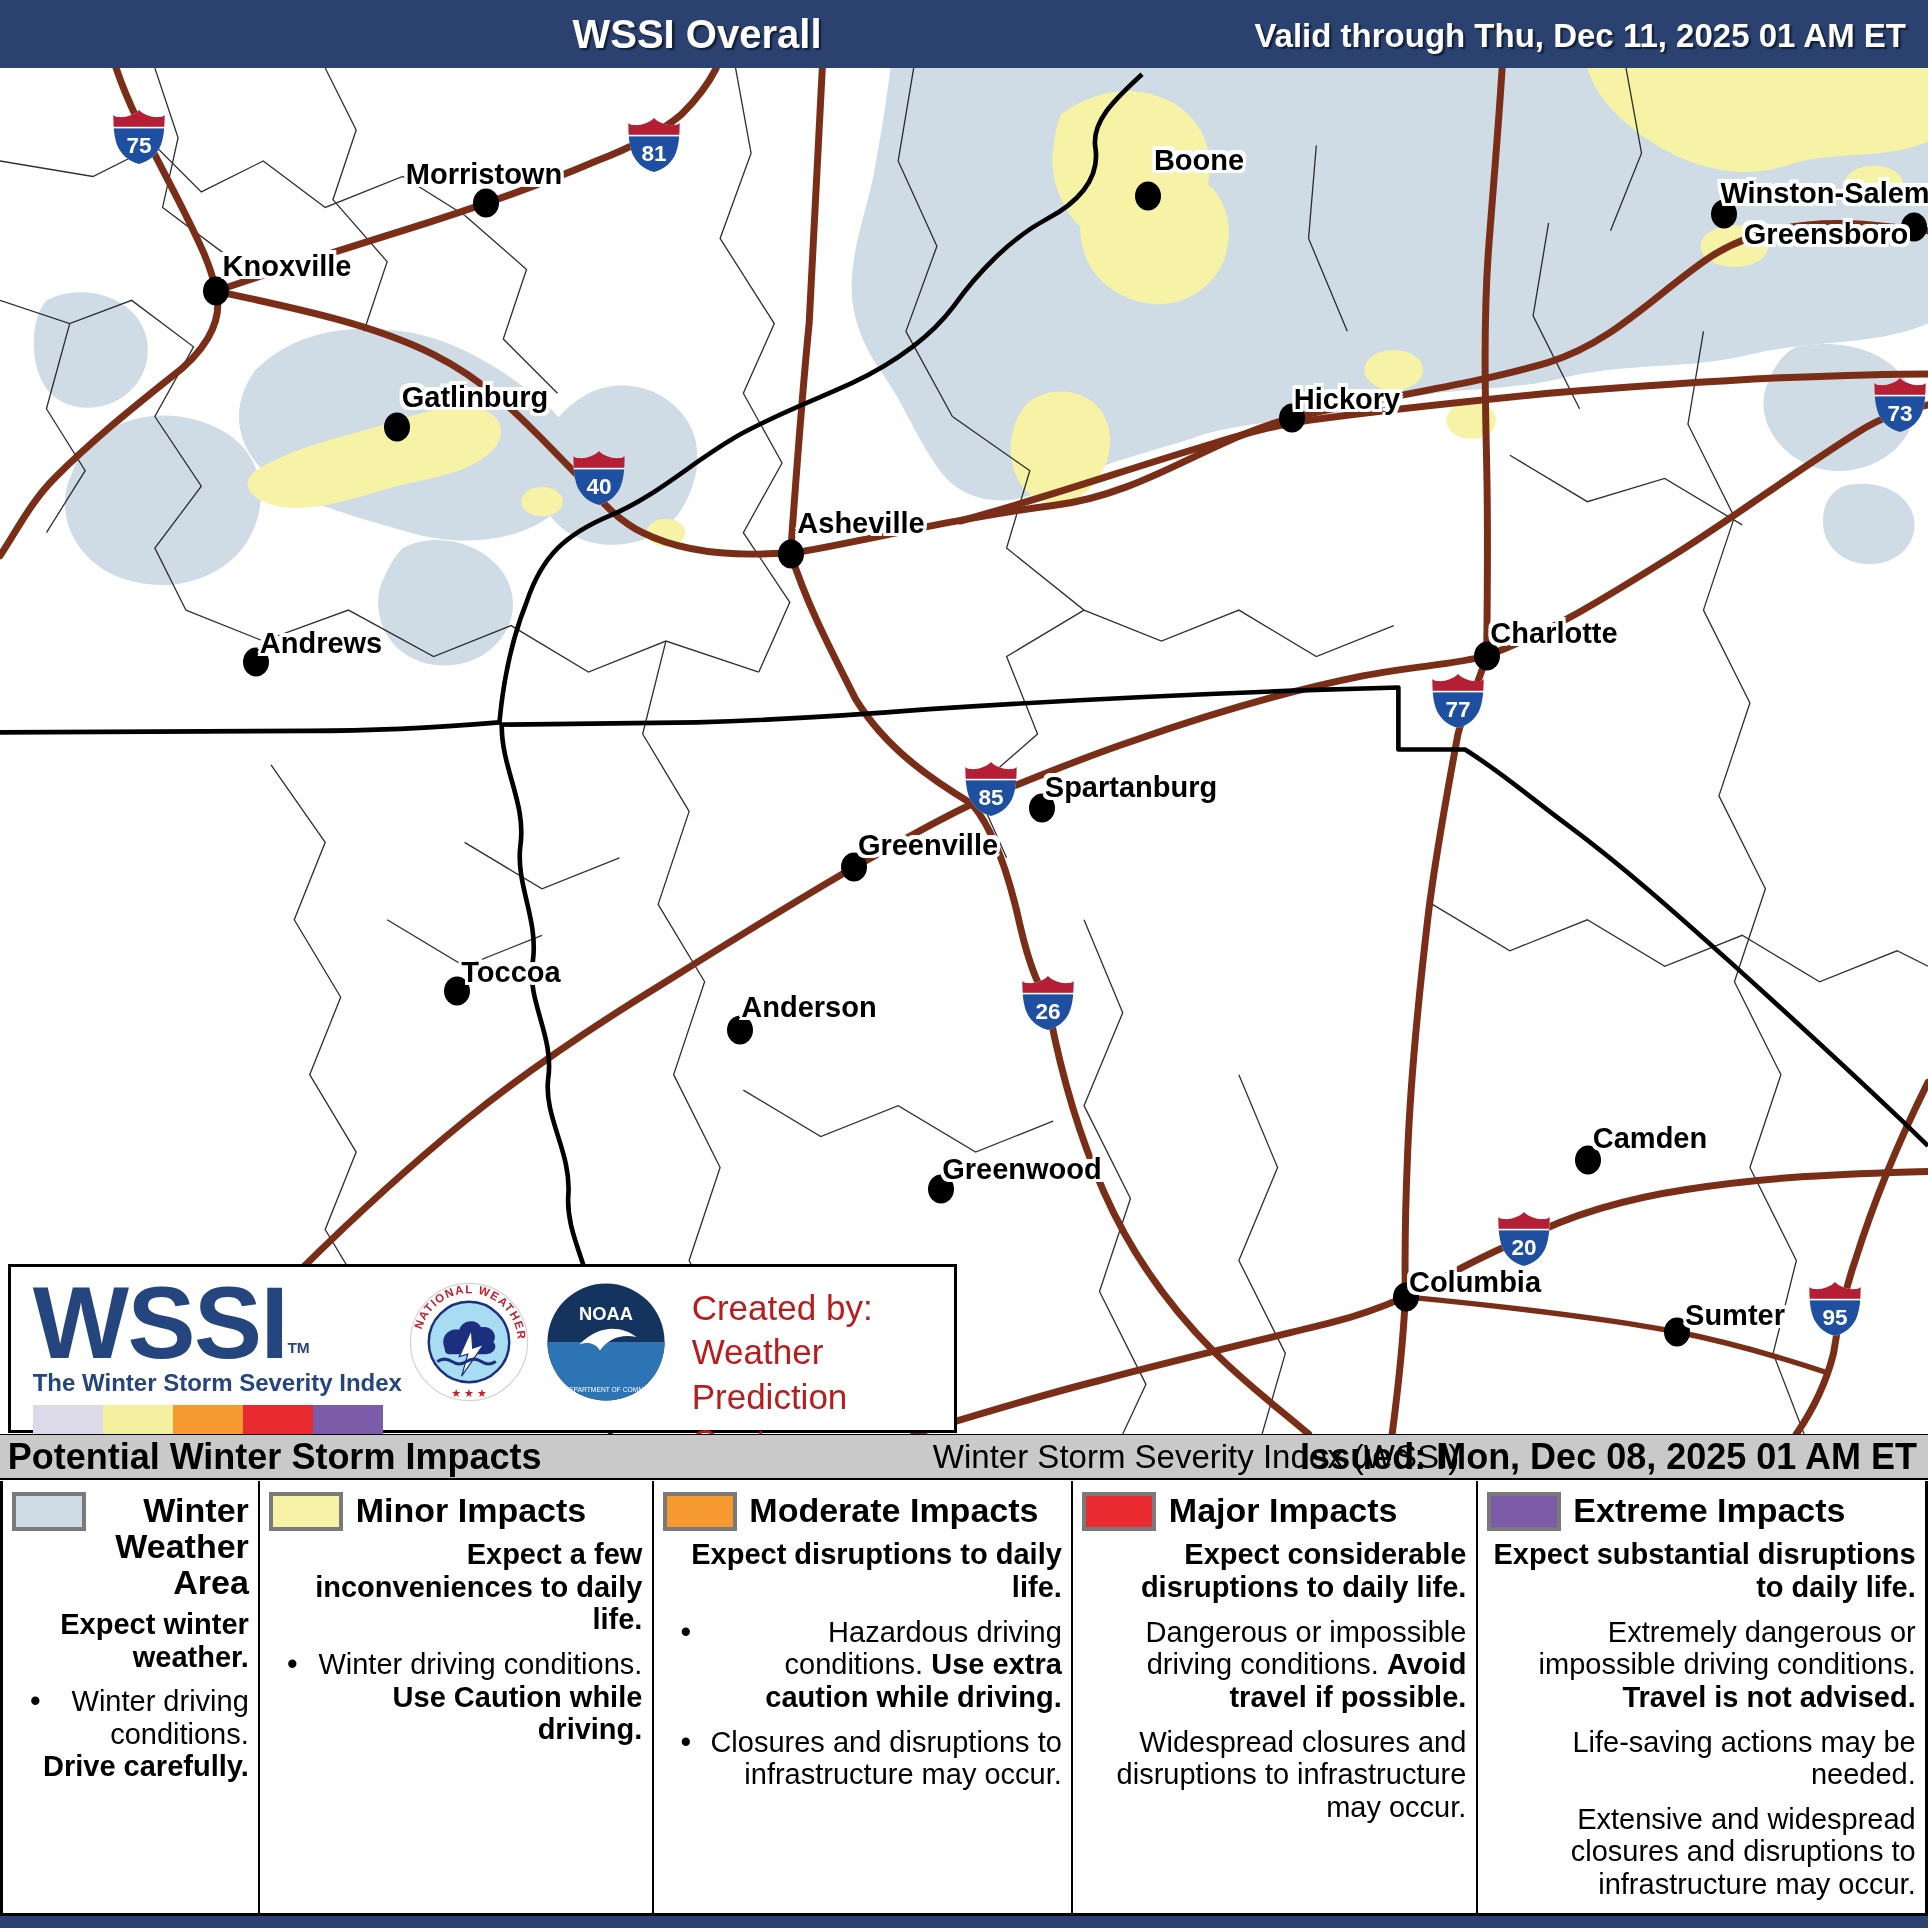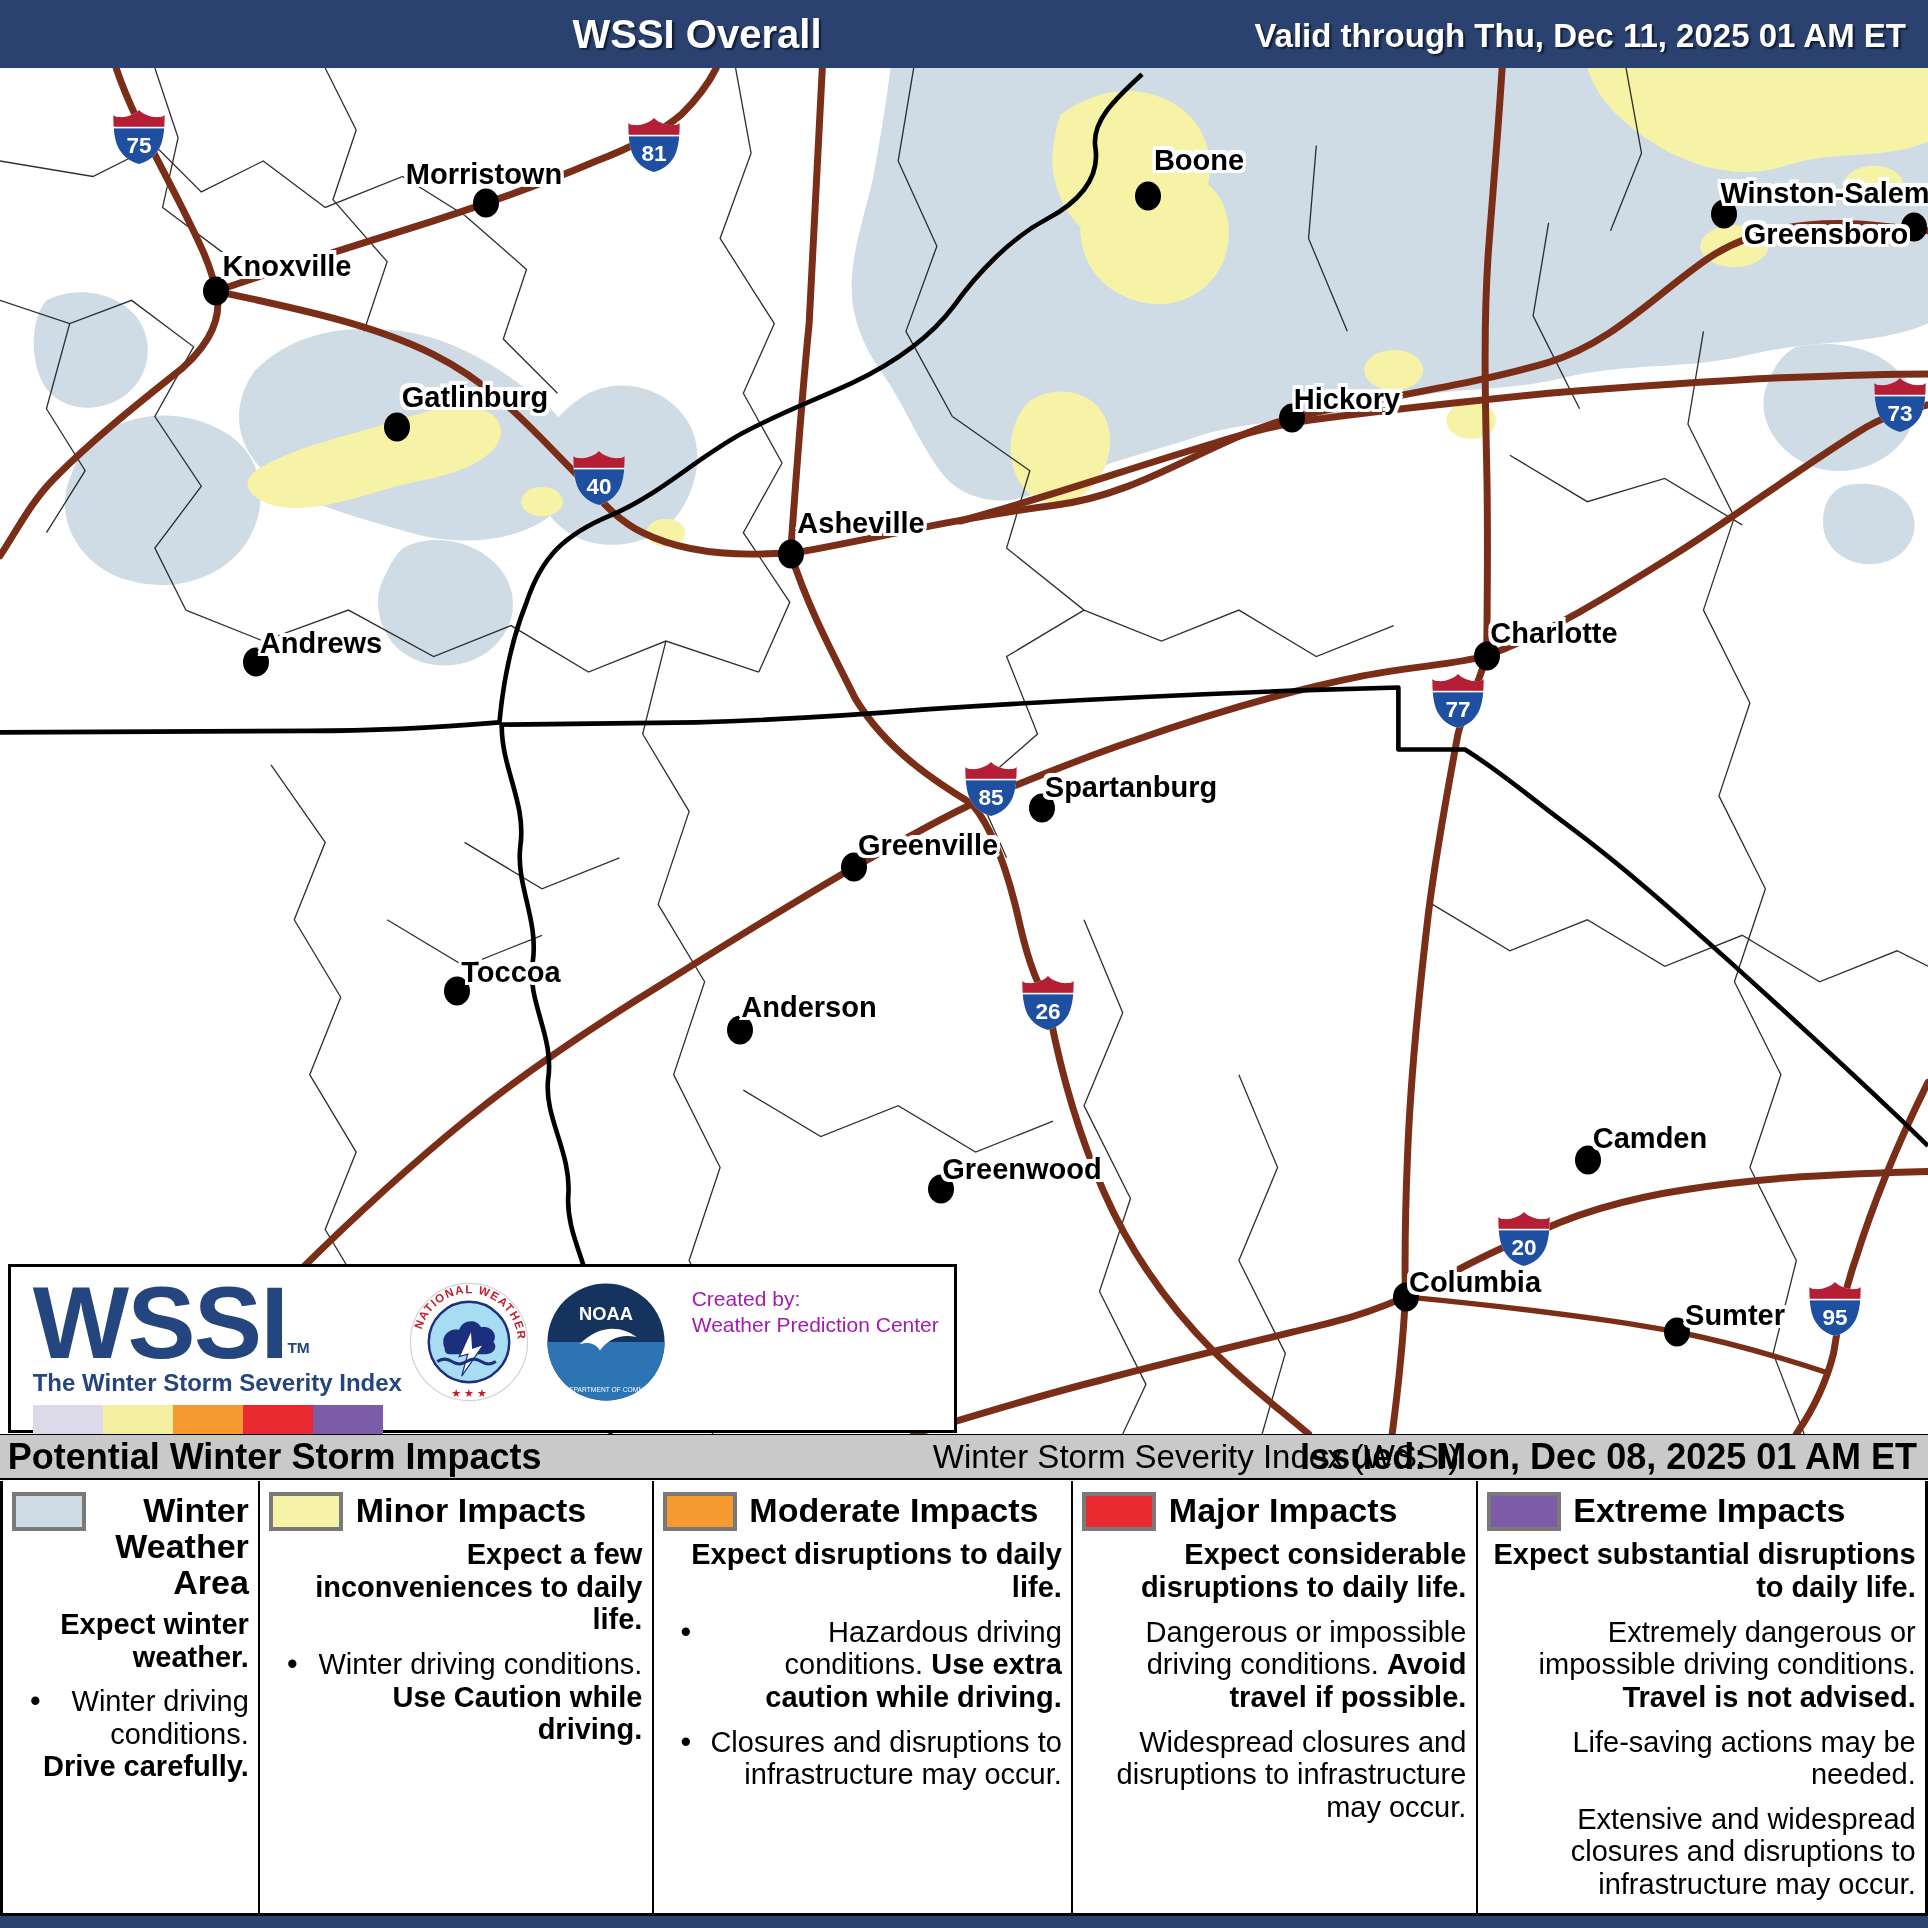--- a/index.html
+++ b/index.html
@@ -26,21 +26,21 @@
   .attrib{position:absolute;left:7.7px;top:1196px;width:949px;height:169px;background:#fff;border:3.9px solid #000;box-sizing:border-box;}
   .wssi-block{position:absolute;left:22px;top:4.6px;width:364px;}
   .wssi-word{font-size:102px;font-weight:bold;color:#24457E;letter-spacing:-1.5px;line-height:1.0;}
   .wssi-tm{font-size:15.5px;font-weight:bold;color:#24457E;vertical-align:super;}
   .wssi-tag{font-size:24px;font-weight:bold;color:#24457E;margin-top:-4.6px;white-space:nowrap;}
   .wssi-strip{display:flex;margin-top:7.7px;width:350px;height:36px;}
   .wssi-strip div{flex:1;}
   .seal{position:absolute;top:14px;width:122px;height:122px;}
   .seal.nws{left:397px;}
   .seal.noaa{left:534px;}
-  .created{position:absolute;left:681px;top:18.6px;font-size:21px;color:#a21caf;line-height:1.28;}
+  .created{position:absolute;left:681px;top:18.6px;font-size:35px;color:#b91c1c;line-height:1.28;}
 
   
   .statusbar{position:absolute;left:0;top:1434px;width:1928px;height:46px;background:#C9C9C9;
     border-top:1.5px solid #000;border-bottom:2.3px solid #000;box-sizing:border-box;}
   .statusbar .sb-left{position:absolute;left:7.7px;top:50%;transform:translateY(-50%);font-size:36px;font-weight:bold;white-space:nowrap;}
   .statusbar .sb-center{position:absolute;left:1196px;top:50%;transform:translate(-50%,-50%);font-size:33px;white-space:nowrap;}
   .statusbar .sb-right{position:absolute;right:11px;top:50%;transform:translateY(-50%);font-size:36px;font-weight:bold;white-space:nowrap;}
 
   
   .legend{position:absolute;left:0;top:1481px;width:1928px;height:435px;background:#fff;display:flex;

